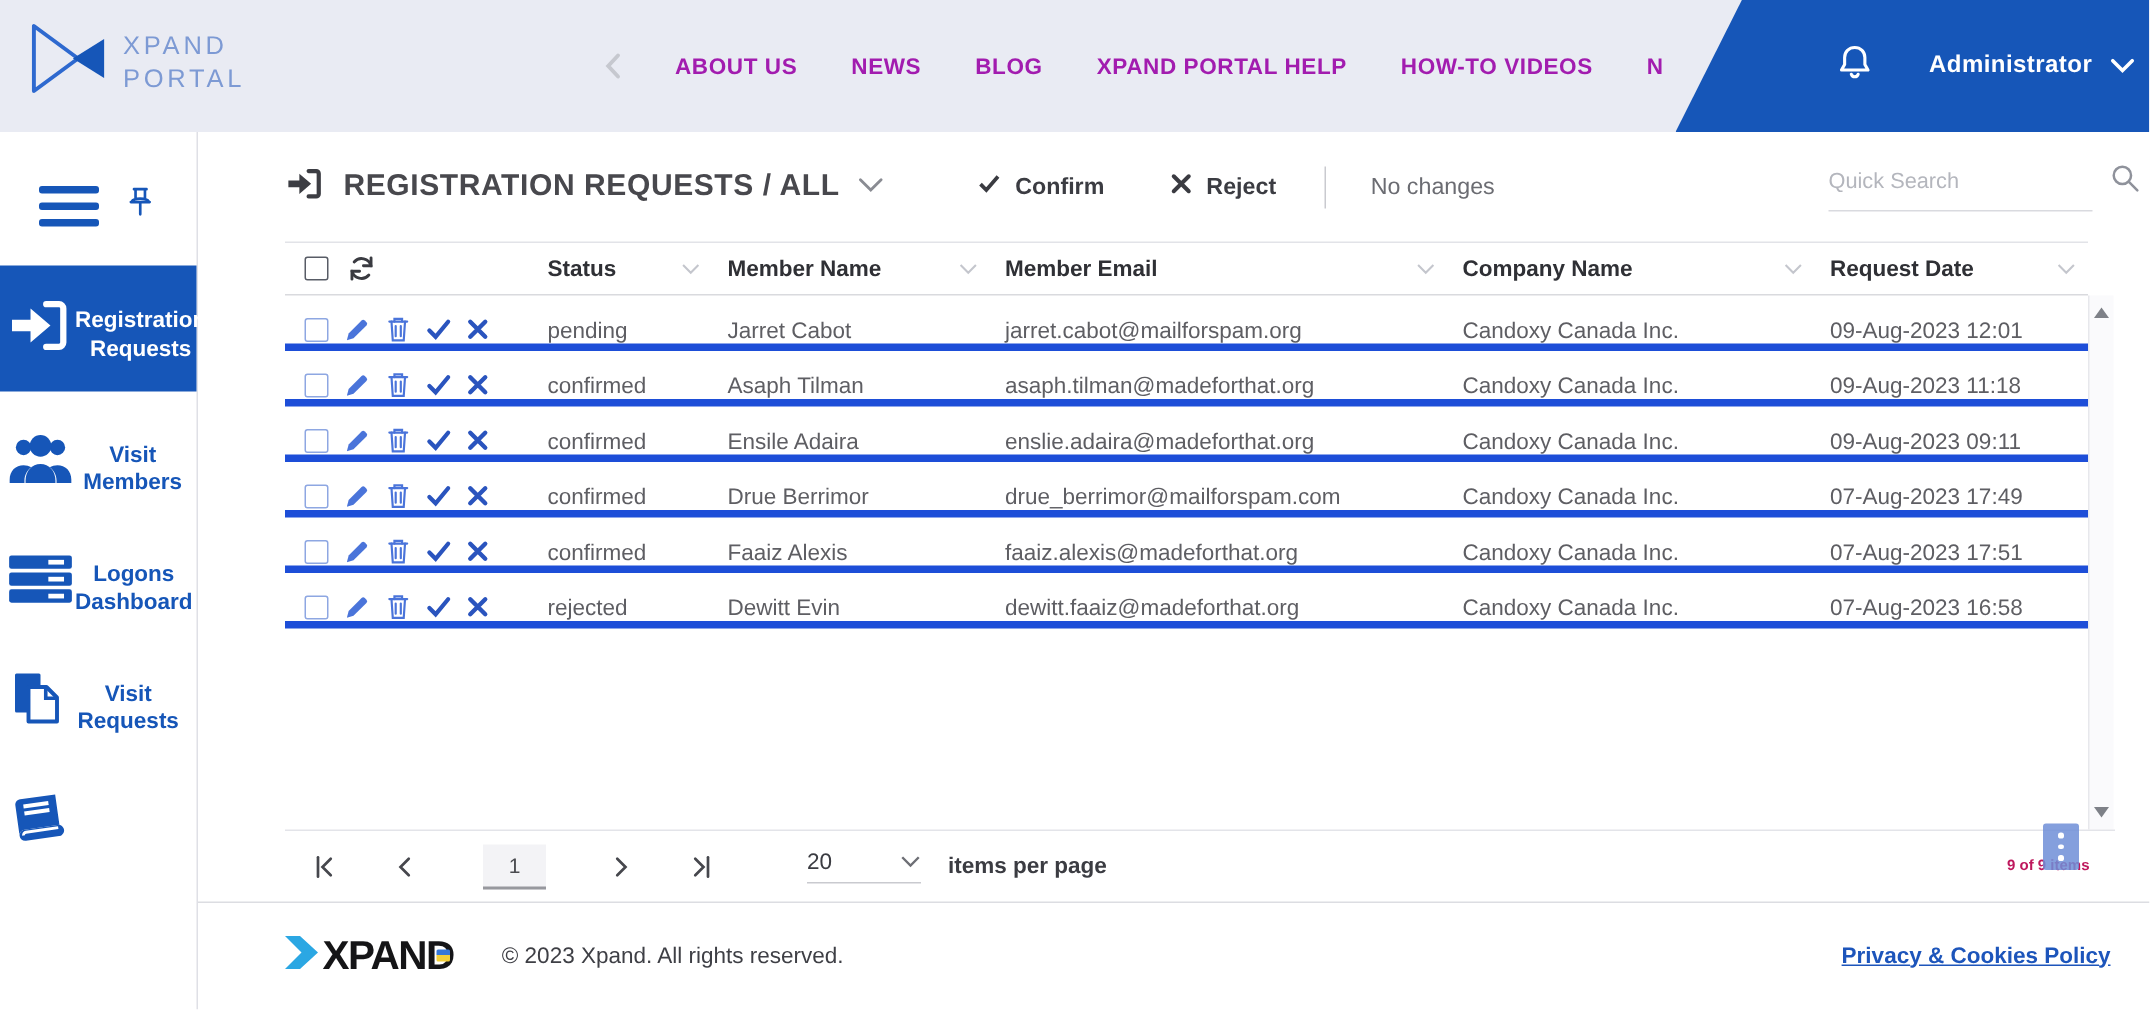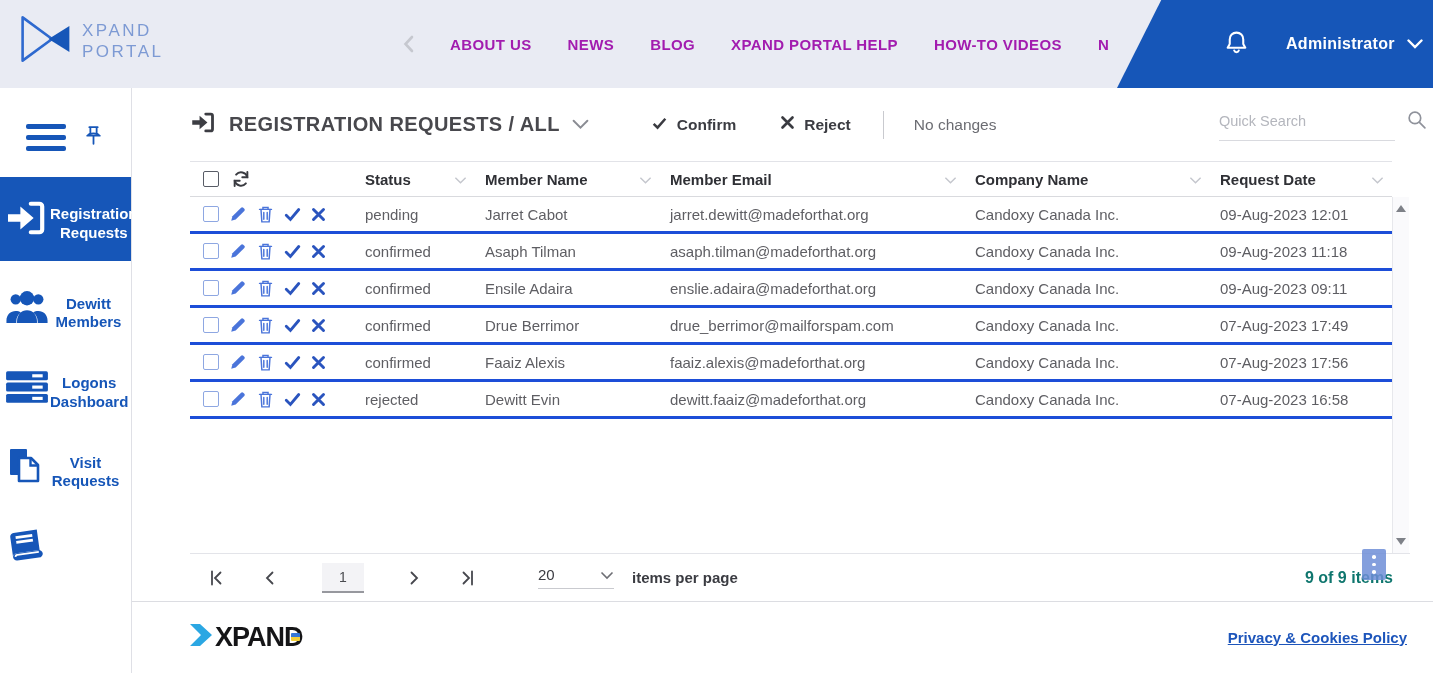--- a/index.html
+++ b/index.html
@@ -47,40 +47,40 @@
   .qsearch input::placeholder { color:#b4b6bd; }
 
   
   .grid { margin-left:58px; width:1202px; position:relative; }
   .ghead { display:flex; height:36px; align-items:center; border-top:1px solid #e2e3e8; border-bottom:1px solid #d9dade; }
   .ghead .hcell { display:flex; align-items:center; justify-content:space-between; font-size:15px; font-weight:700; color:#2f3035; padding-left:10px; padding-right:8px; }
   .c-actions{ width:165px; } .c-status{ width:120px; } .c-name{ width:185px; }
   .c-email{ width:305px; } .c-company{ width:245px; } .c-date{ width:182px; }
   .ghead .c-actions { justify-content:flex-start; gap:12px; padding-left:13px; }
   .gbody { height:356px; position:relative; }
-  .trow { display:flex; height:37px; align-items:center; border-bottom:3px solid #1d4ed8; }
+  .trow { display:flex; height:37px; align-items:flex-end; border-bottom:5px solid #1d4ed8; }
   .cell { font-size:15px; color:#5e5e63; padding-left:10px; white-space:nowrap; overflow:hidden; }
   .cell.c-actions { display:flex; align-items:center; gap:10px; padding-left:13px; }
   .cbx { width:16px; height:16px; border:1.6px solid #8ea7e2; border-radius:2px; background:#fff; cursor:pointer; flex:0 0 auto; }
   .cbx.head { border-color:#585c66; }
   .ric { display:flex; align-items:center; cursor:pointer; }
 
   
   .vscroll { position:absolute; left:1202px; top:36px; width:17px; height:356px; background:#fafafc; border-left:1px solid #e7e8ec; }
   .varrow { position:absolute; left:3px; width:0; height:0; border-left:5.5px solid transparent; border-right:5.5px solid transparent; cursor:pointer; }
   .varrow.up { top:8px; border-bottom:7px solid #7e8188; }
   .varrow.down { bottom:8px; border-top:7px solid #7e8188; }
 
   
   .pager { margin-left:58px; margin-right:23px; height:48px; border-top:1px solid #e3e4e9; display:flex; align-items:center; position:relative; padding-left:16px; }
   .pbtn { display:flex; align-items:center; cursor:pointer; margin-right:34px; }
   .pagebox { width:42px; height:30px; background:#f3f3f6; border-bottom:2px solid #97989e; display:flex; align-items:center; justify-content:center; font-size:14px; color:#4a4b50; margin:0 40px 0 8px; cursor:pointer; }
   .psize { display:flex; align-items:center; justify-content:space-between; width:76px; border-bottom:1px solid #c9cacf; padding-bottom:5px; margin-left:26px; cursor:pointer; font-size:15px; color:#3b3c42; }
   .ppl { margin-left:18px; font-size:15px; font-weight:700; color:#3b3c42; }
-  .pcount { position:absolute; right:17px; font-size:16px; font-weight:700; color:#0f766e; }
+  .pcount { position:absolute; right:17px; font-size:10px; font-weight:700; color:#be185d; }
   .kebab { position:absolute; right:24px; top:-5px; width:24px; height:31px; background:rgba(111,142,215,.85); border-radius:2px; display:flex; flex-direction:column; align-items:center; justify-content:center; gap:4px; cursor:pointer; z-index:2; }
   .kebab i { width:3.5px; height:3.5px; background:#fff; border-radius:50%; display:block; }
 
   
   .footer { border-top:1px solid #dcdde2; height:71px; display:flex; align-items:center; padding-left:58px; padding-right:26px; }
   .flogo { display:flex; align-items:center; gap:2px; }
   .flogo-text { font-size:27px; font-weight:800; color:#151517; letter-spacing:-1px; margin-left:-3px; }
   .dwrap { position:relative; display:inline-block; }
   .dwrap .flag { position:absolute; left:7px; top:11px; width:9px; height:8px; border-radius:1px; background:linear-gradient(#3577d8 50%, #f2cf3a 50%); }
   .fcopy { margin-left:32px; font-size:15px; color:#3e3f45; }
@@ -168,21 +168,21 @@
       <span>
         <svg width="46" height="37" viewBox="0 0 44 36" fill="#1656b8">
           <circle cx="11" cy="10" r="5"></circle>
             <circle cx="33" cy="10" r="5"></circle>
             <circle cx="22" cy="9" r="7"></circle>
           <path d="M2 31c0-6 4-9.5 9-9.5 1.9 0 3.6.5 5 1.4-2.9 2.2-4.4 5.3-4.4 8.6V33H2z"></path>
           <path d="M42 31c0-6-4-9.5-9-9.5-1.9 0-3.6.5-5 1.4 2.9 2.2 4.4 5.3 4.4 8.6V33H42z"></path>
           <path d="M12.3 33v-1.5c0-6.3 4.1-10.8 9.7-10.8s9.7 4.5 9.7 10.8V33z"></path>
         </svg>
       </span>
-      <span class="lbl">Dewitt Members</span>
+      <span class="lbl">Visit Members</span>
     </div>
 
     <div class="side-item">
       <span>
         <svg width="46" height="36" viewBox="0 0 44 34">
           <rect x="2" y="2" width="40" height="8.5" rx="1.5" fill="#1656b8"></rect>
           <rect x="2" y="12.8" width="40" height="8.5" rx="1.5" fill="#1656b8"></rect>
           <rect x="2" y="23.6" width="40" height="8.5" rx="1.5" fill="#1656b8"></rect>
           <rect x="27" y="4.8" width="10" height="3" fill="#fff"></rect>
           <rect x="27" y="15.6" width="10" height="3" fill="#fff"></rect>
@@ -339,21 +339,21 @@
                 </svg>
       </span>
       <span class="ric">
         <svg width="15" height="15" viewBox="0 0 18 18">
                   <path d="M3 3l12 12M15 3 3 15" fill="none" stroke="#2a54be" stroke-width="3.5" stroke-linecap="round"></path>
                 </svg>
       </span>
     </div>
     <div class="cell c-status">pending</div>
     <div class="cell c-name">Jarret Cabot</div>
-    <div class="cell c-email">jarret.dewitt@madeforthat.org</div>
+    <div class="cell c-email">jarret.cabot@mailforspam.org</div>
     <div class="cell c-company">Candoxy Canada Inc.</div>
     <div class="cell c-date">09-Aug-2023 12:01</div>
   </div>
 
   <div class="trow">
     <div class="cell c-actions">
       <span class="cbx"></span>
       <span class="ric">
         <svg width="18" height="18" viewBox="0 0 20 20">
                   <path d="M2.5 17.5l1.3-4.9L13.4 3a1.7 1.7 0 0 1 2.4 0l1.2 1.2a1.7 1.7 0 0 1 0 2.4L7.4 16.2z" fill="#4a74da"></path>
@@ -477,21 +477,21 @@
       <span class="ric">
         <svg width="15" height="15" viewBox="0 0 18 18">
                   <path d="M3 3l12 12M15 3 3 15" fill="none" stroke="#2a54be" stroke-width="3.5" stroke-linecap="round"></path>
                 </svg>
       </span>
     </div>
     <div class="cell c-status">confirmed</div>
     <div class="cell c-name">Faaiz Alexis</div>
     <div class="cell c-email">faaiz.alexis@madeforthat.org</div>
     <div class="cell c-company">Candoxy Canada Inc.</div>
-    <div class="cell c-date">07-Aug-2023 17:56</div>
+    <div class="cell c-date">07-Aug-2023 17:51</div>
   </div>
 
   <div class="trow">
     <div class="cell c-actions">
       <span class="cbx"></span>
       <span class="ric">
         <svg width="18" height="18" viewBox="0 0 20 20">
                   <path d="M2.5 17.5l1.3-4.9L13.4 3a1.7 1.7 0 0 1 2.4 0l1.2 1.2a1.7 1.7 0 0 1 0 2.4L7.4 16.2z" fill="#4a74da"></path>
                 </svg>
       </span>
@@ -569,18 +569,19 @@
 
     <div class="footer">
       <div class="flogo">
         <span>
           <svg width="26" height="30" viewBox="0 0 26 30">
               <polygon points="0,4 10,4 22,15 10,26 0,26 11,15" fill="#2ba7e3"></polygon>
             </svg>
         </span>
         <span class="flogo-text">XPAN<span class="dwrap">D<i class="flag"></i></span></span>
       </div>
+      <span class="fcopy">© 2023 Xpand. All rights reserved.</span>
       <span class="spacer"></span>
       <a class="flink">Privacy &amp; Cookies Policy</a>
     </div>
 
   </main>
 </div>
 
 </body></html>

